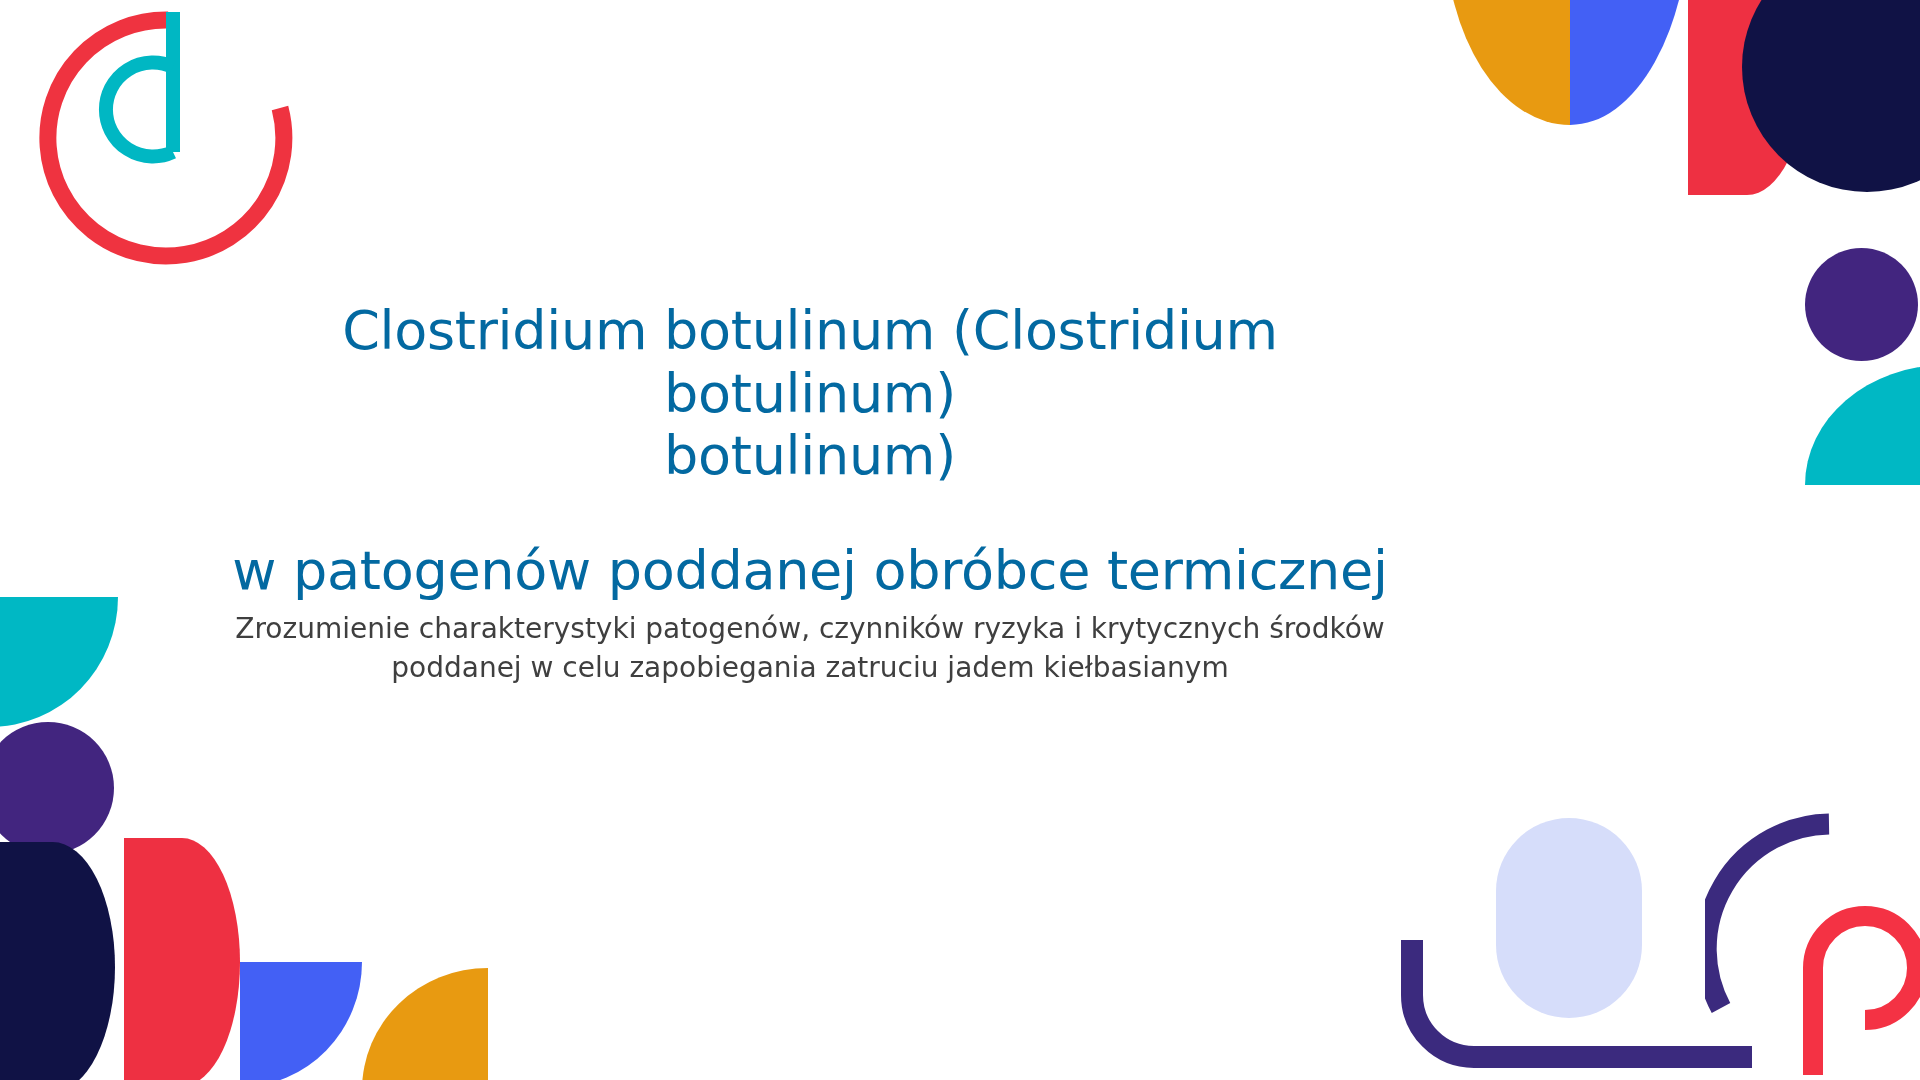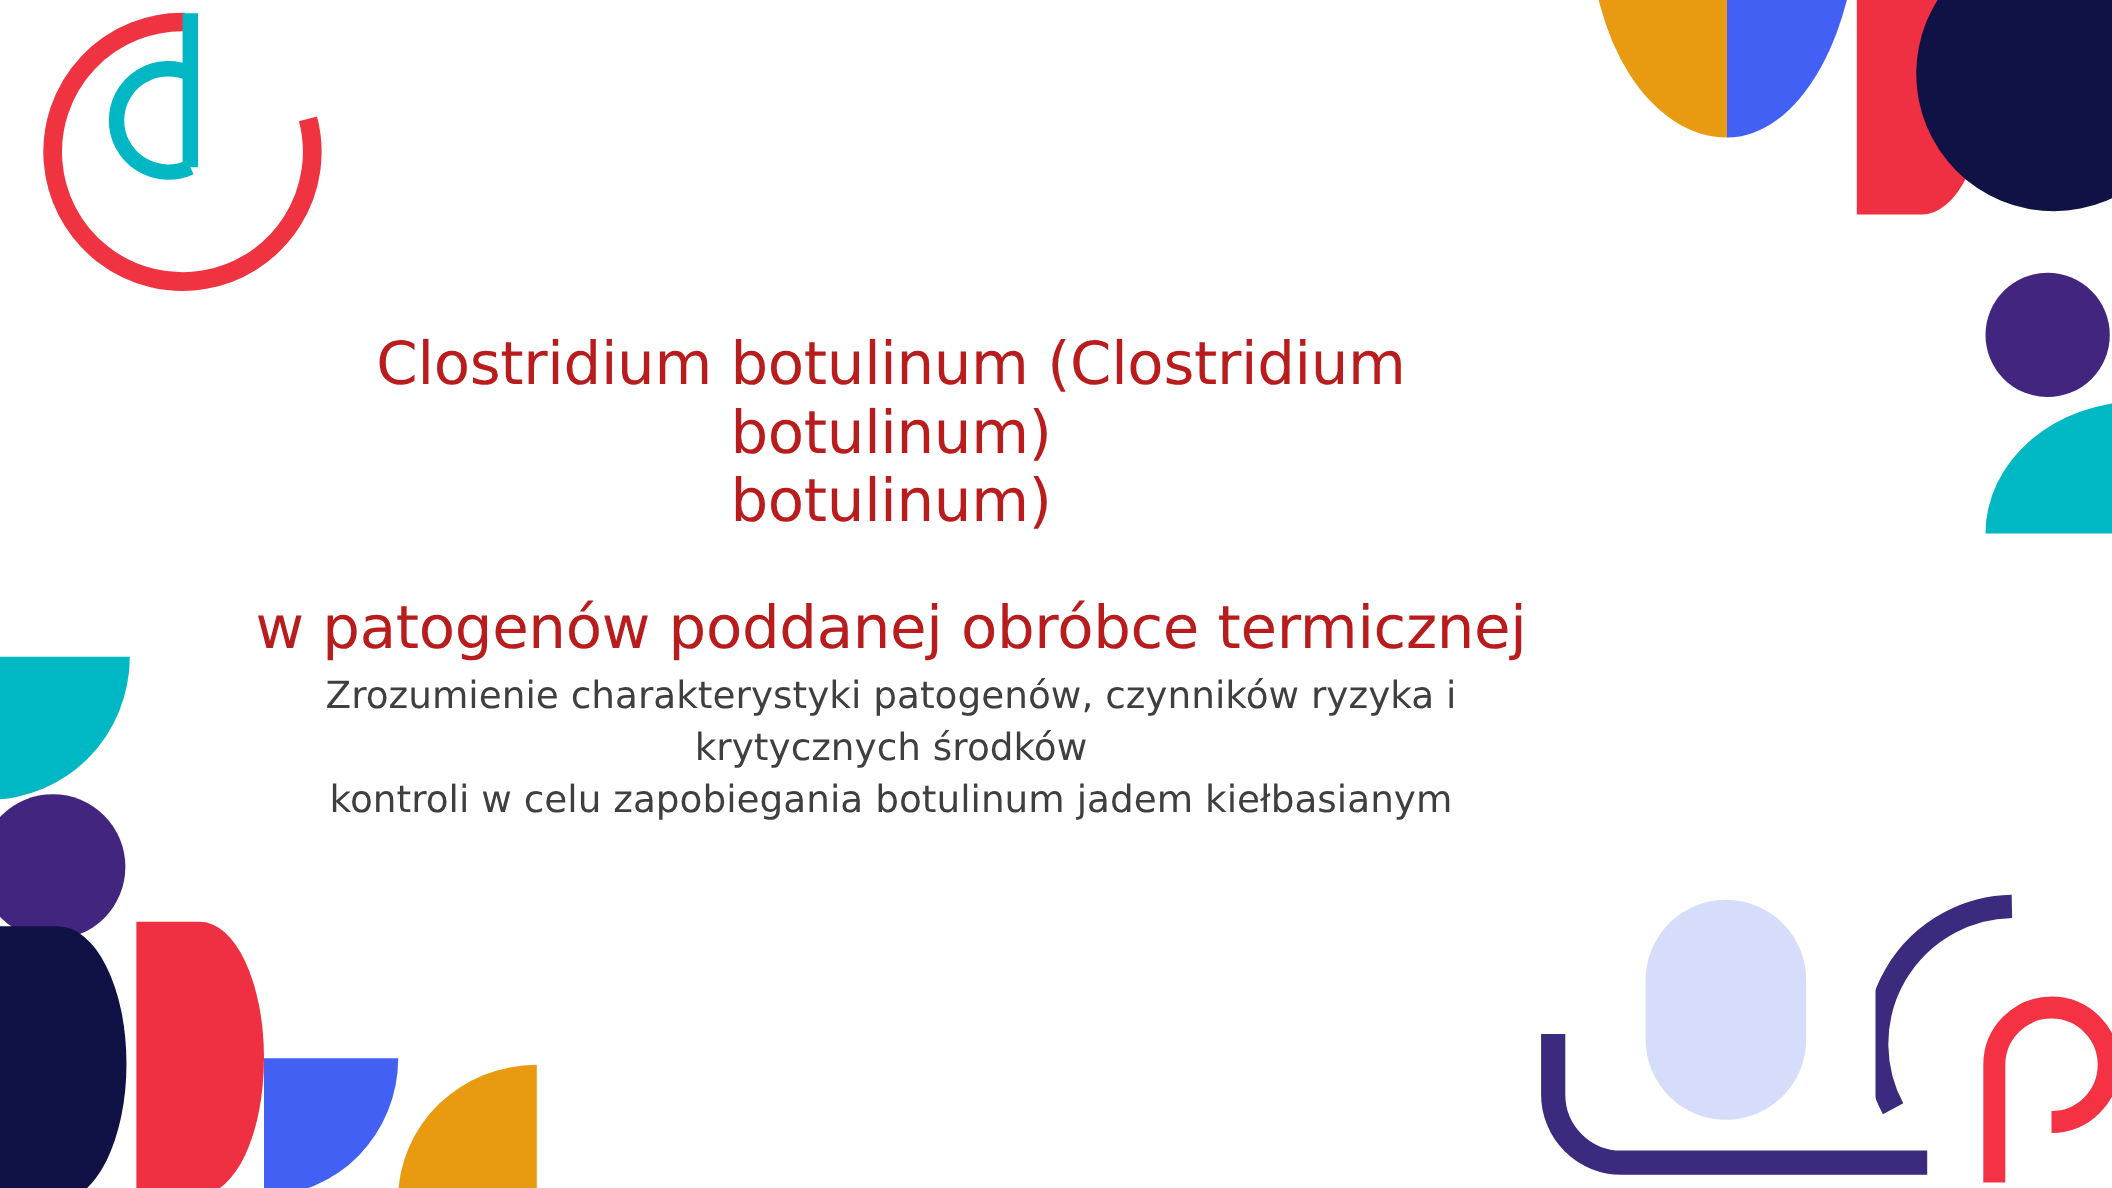--- a/index.html
+++ b/index.html
@@ -40,39 +40,39 @@
   
   .title-block {
     position: absolute;
     left: 230px;
     top: 300px;
     width: 1160px;
     text-align: center;
   }
   .deck-title {
     margin: 0;
-    color: #b91c1c;
+    color: #0369a1;
     font-family: "DejaVu Sans", sans-serif;
     font-size: 54px;
     font-weight: 400;
     line-height: 1.16;
     letter-spacing: -0.3px;
   }
   .subtitle-block {
     position: absolute;
     left: 230px;
     top: 610px;
     width: 1160px;
     text-align: center;
   }
   .deck-subtitle {
     margin: 0;
     color: #3f3f3f;
     font-family: "DejaVu Sans", sans-serif;
-    font-size: 34px;
+    font-size: 28px;
     font-weight: 400;
     line-height: 1.38;
   }
 </style>
 </head>
 <body>
 
 <div class="slide">
 
   <div class="logo-mark">
@@ -127,16 +127,16 @@
   </svg>
 
   <div class="title-block">
     <h1 class="deck-title">Clostridium botulinum (Clostridium botulinum)</h1>
     <h1 class="deck-title">botulinum)</h1>
     <h1 class="deck-title" style="margin-top:52px;">w patogenów poddanej obróbce termicznej</h1>
   </div>
 
   <div class="subtitle-block">
     <p class="deck-subtitle">Zrozumienie charakterystyki patogenów, czynników ryzyka i krytycznych środków</p>
-    <p class="deck-subtitle">kontroli w celu zapobiegania botulinum jadem kiełbasianym</p>
+    <p class="deck-subtitle">poddanej w celu zapobiegania zatruciu jadem kiełbasianym</p>
   </div>
 
 </div>
 
 </body></html>

